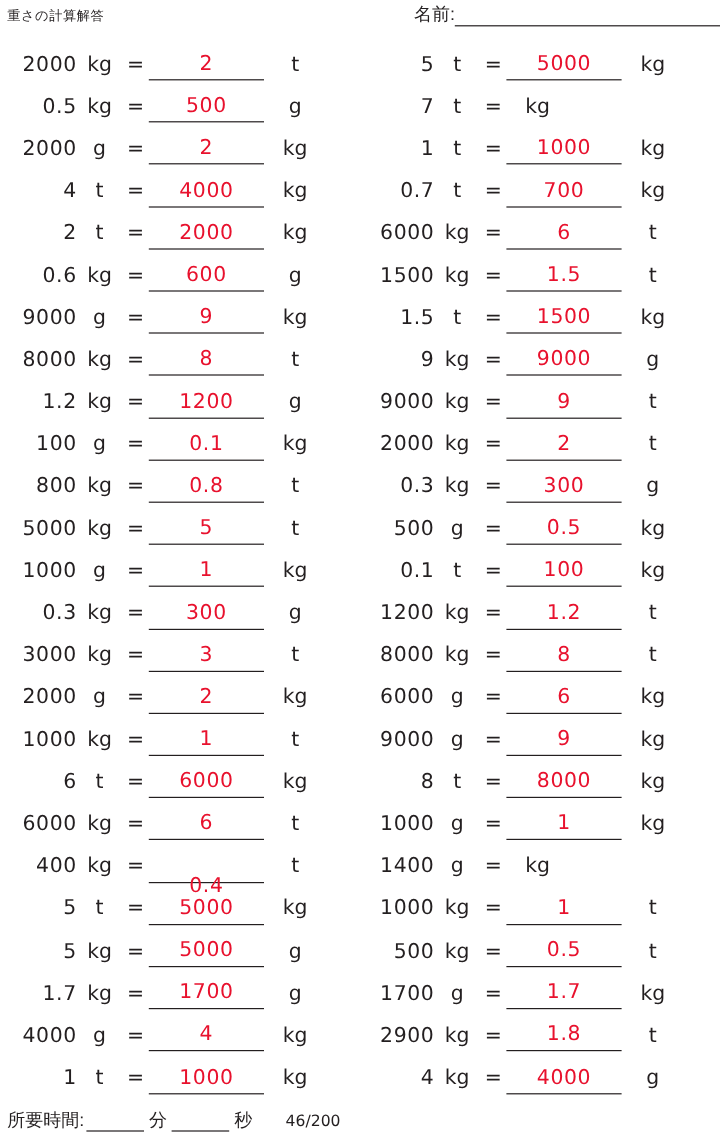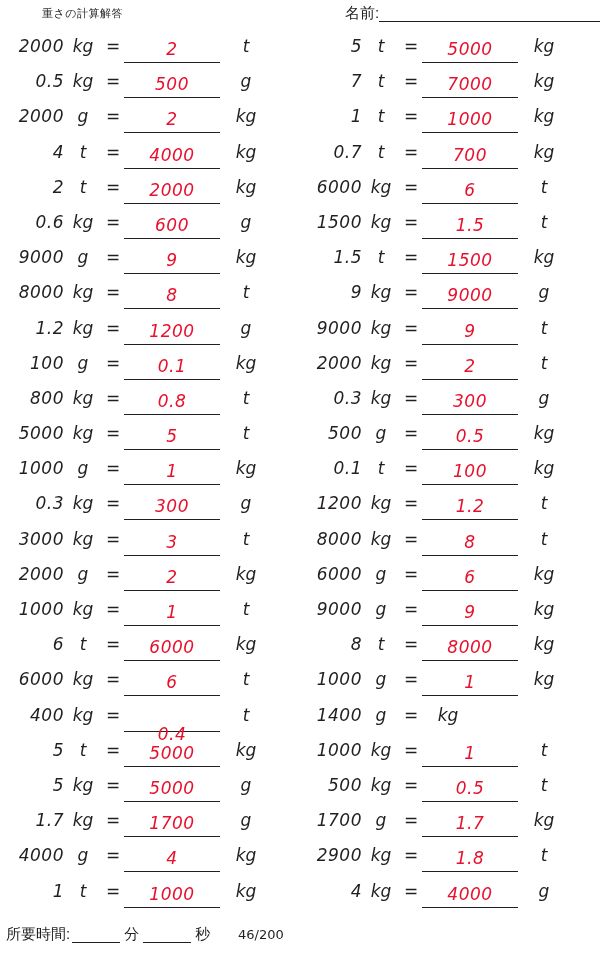--- a/index.html
+++ b/index.html
@@ -30,21 +30,20 @@
     height: 34px;
   }
   .doc-title {
     position: absolute;
     left: 6px;
     top: 6px;
     font-size: 11px;
     letter-spacing: 0.5px;
     color: #231f20;
     white-space: nowrap;
-    margin-left: 36px;
   }
   .name-area {
     position: absolute;
     left: 345px;
     top: 4px;
     display: flex;
     align-items: flex-end;
   }
   .name-label {
     font-size: 15px;
@@ -67,23 +66,22 @@
     position: absolute;
     top: 0;
     width: 290px;
   }
   .col-left { left: 2px; }
   .col-right { left: 300px; }
 
   .row {
     height: 35.2px;
     display: flex;
-    align-items: flex-start;
+    align-items: center;
     font-size: 17px;
-    font-style: italic;
   }
   .q-num {
     width: 62px;
     text-align: right;
     font-family: "DejaVu Sans", sans-serif;
     font-size: 17px;
     letter-spacing: 0.5px;
     color: #231f20;
   }
   .q-unit {
@@ -413,23 +411,20 @@
           <span class="eq">=</span>
           <span class="ans-box">
             <span class="ans" style="color: rgb(232, 17, 45);">5000</span>
           </span>
           <span class="a-unit">kg</span>
         </div>
         <div class="row">
           <span class="q-num">7</span>
           <span class="q-unit">t</span>
           <span class="eq">=</span>
-          <span class="ans-box">
-            <span class="ans" style="color: rgb(232, 17, 45);">7000</span>
-          </span>
           <span class="a-unit">kg</span>
         </div>
         <div class="row">
           <span class="q-num">1</span>
           <span class="q-unit">t</span>
           <span class="eq">=</span>
           <span class="ans-box">
             <span class="ans" style="color: rgb(232, 17, 45);">1000</span>
           </span>
           <span class="a-unit">kg</span>

